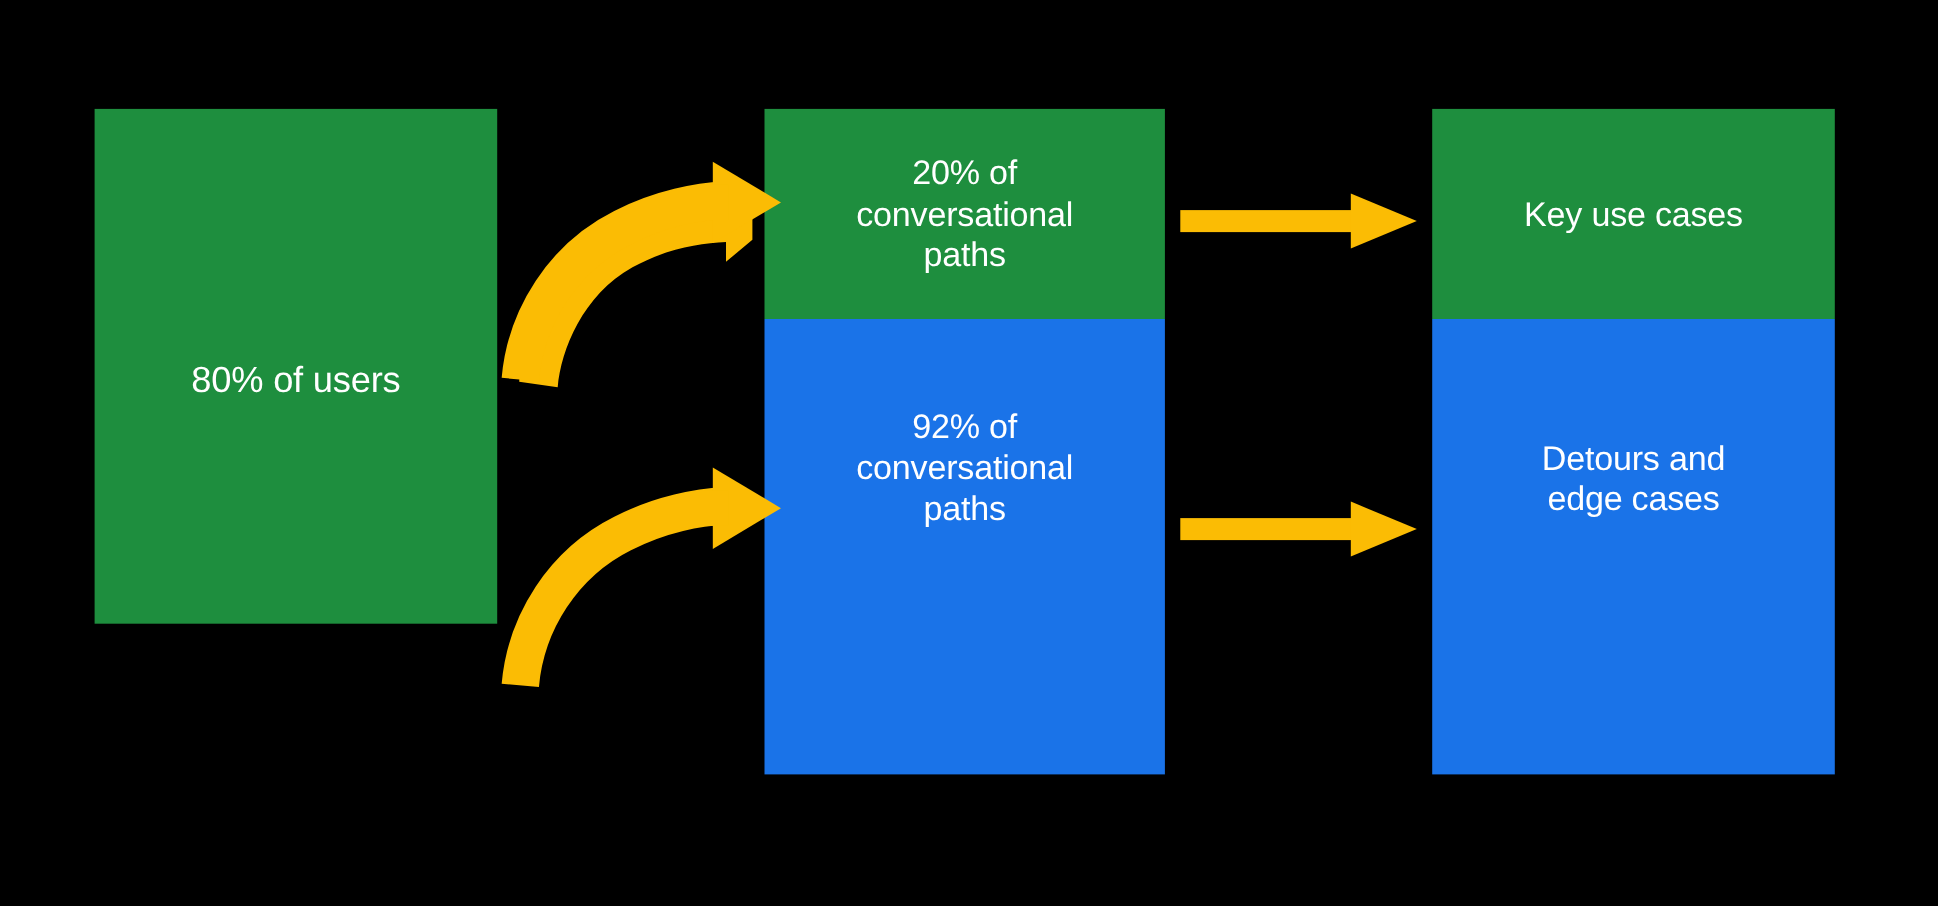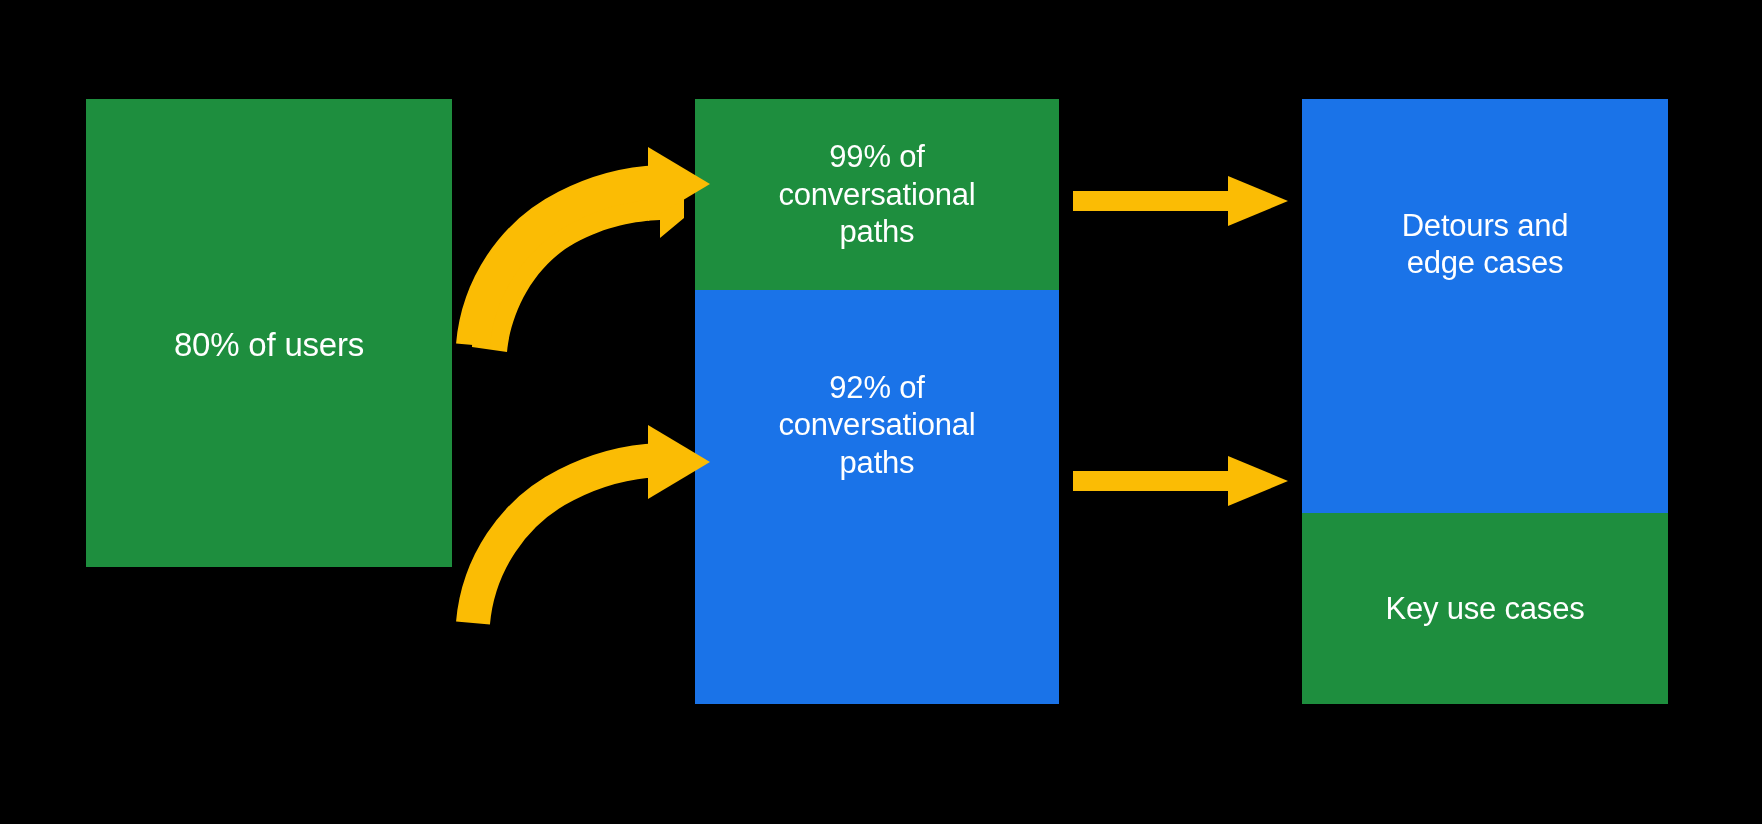--- a/index.html
+++ b/index.html
@@ -108,38 +108,38 @@
 <div id="canvas">
 
   <div class="column" id="column-users">
     <div class="segment seg-green">
       <span class="seg-label label-green">80% of users</span>
     </div>
   </div>
 
   <div class="column" id="column-paths">
     <div class="segment seg-green">
-      <span class="seg-label label-green">99% of
+      <span class="seg-label label-green">20% of
 conversational
 paths</span>
     </div>
     <div class="segment seg-blue">
       <span class="seg-label label-blue">92% of
 conversational
 paths</span>
     </div>
   </div>
 
   <div class="column" id="column-cases">
+    <div class="segment seg-green">
+      <span class="seg-label label-green">Key use cases</span>
+    </div>
     <div class="segment seg-blue">
       <span class="seg-label label-blue">Detours and
 edge cases</span>
-    </div>
-    <div class="segment seg-green">
-      <span class="seg-label label-green">Key use cases</span>
     </div>
   </div>
 
   <svg id="arrow-layer" viewBox="0 0 1762 824" width="1762" height="824" xmlns="http://www.w3.org/2000/svg">
 
     <g>
       <path d="M 472 347
                C 474 300, 500 240, 556 210
                C 595 189, 632 183, 660 182
                L 660 164

